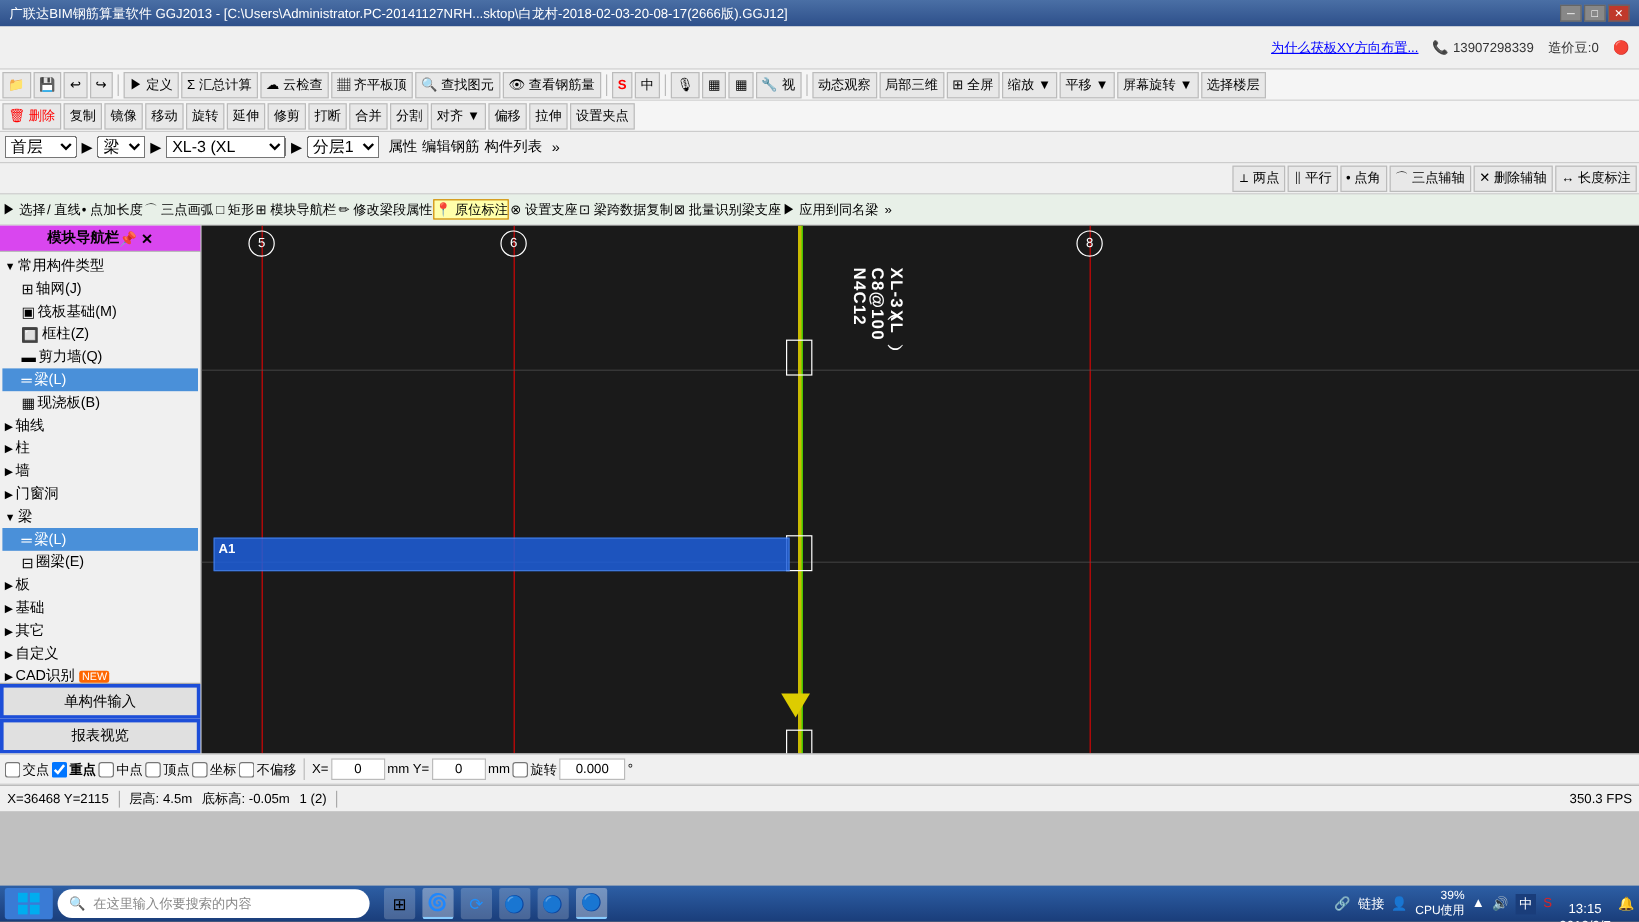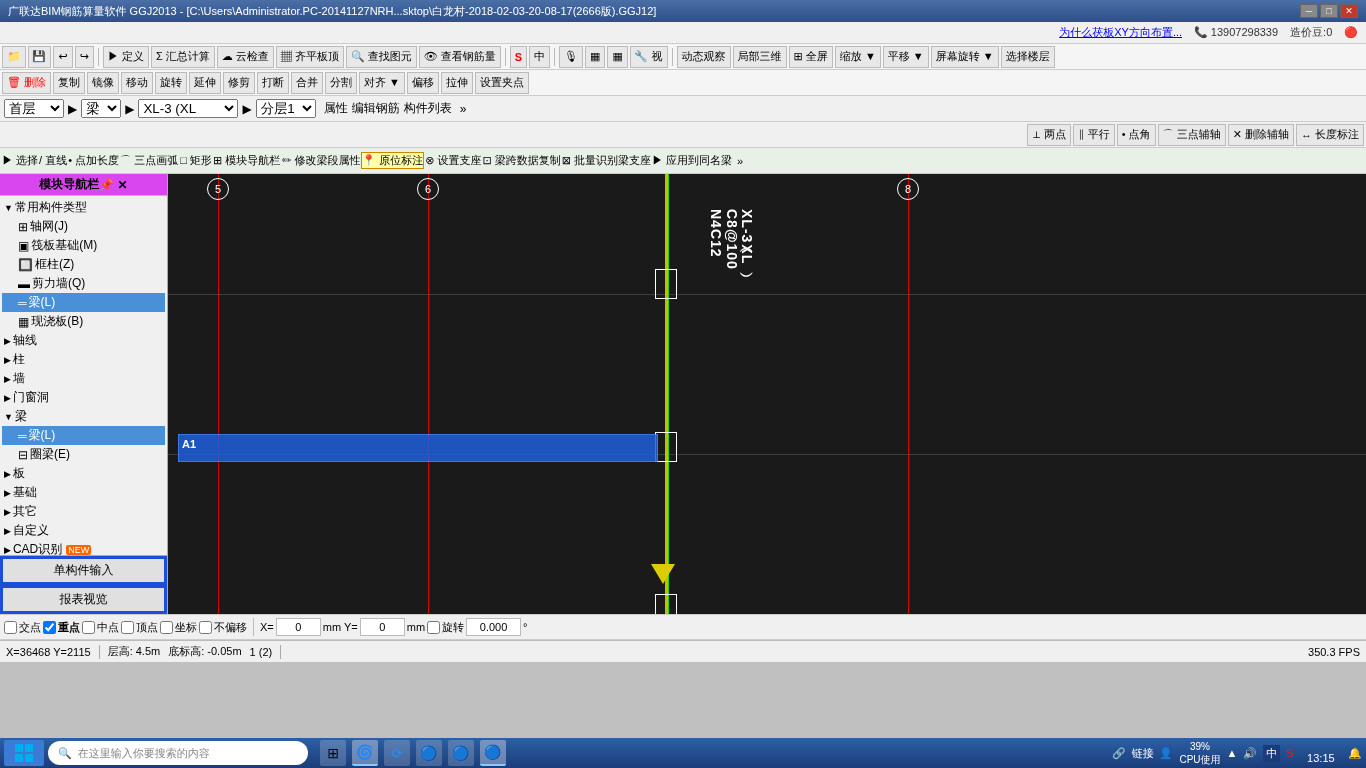--- a/index.html
+++ b/index.html
@@ -121,21 +121,21 @@
 
 <div id="titlebar">
   <span style="font-size:11px; overflow:hidden; white-space:nowrap; max-width:900px;">广联达BIM钢筋算量软件 GGJ2013 - [C:\Users\Administrator.PC-20141127NRH...sktop\白龙村-2018-02-03-20-08-17(2666版).GGJ12]</span>
   <div style="display:flex;gap:2px;">
     <div class="win-btn">─</div>
     <div class="win-btn">□</div>
     <div class="win-btn close">✕</div>
   </div>
 </div>
 
-<div style="width:100%;height:22px;background:#f0f0f0;border-bottom:1px solid #ccc;display:flex;align-items:center;justify-content:flex-end;padding:0 8px;font-size:11px;gap:12px;">
+<div style="width:100%;height:36px;background:#f0f0f0;border-bottom:1px solid #ccc;display:flex;align-items:center;justify-content:flex-end;padding:0 8px;font-size:11px;gap:12px;">
   <span style="color:blue;text-decoration:underline;cursor:pointer;">为什么茯板XY方向布置...</span>
   <span style="color:#333;">📞 <span>13907298339</span></span>
   <span style="color:#333;">造价豆:0</span>
   <span>🔴</span>
 </div>
 
 <div class="toolbar-row">
   <div class="tb-btn">📁</div>
   <div class="tb-btn">💾</div>
   <div class="tb-btn">↩</div>
@@ -408,21 +408,21 @@
     <div class="task-icon active-app" style="color:#1e90ff;">🌀</div>
     <div class="task-icon" style="color:#1e90ff;">⟳</div>
     <div class="task-icon" style="color:#1e90ff;">🔵</div>
     <div class="task-icon" style="color:#1e90ff;">🔵</div>
     <div class="task-icon active-app" style="color:#00aaff; border-bottom:2px solid #88ccff;">🔵</div>
   </div>
   <div class="sys-tray">
     <span style="cursor:pointer;">🔗</span>
     <span>链接</span>
     <span style="cursor:pointer;">👤</span>
-    <div style="font-size:10px;text-align:center;line-height:1.3;">
+    <div style="font-size:10px;text-align:right;line-height:1.3;">
       <div>39%</div>
       <div>CPU使用</div>
     </div>
     <span style="cursor:pointer;">▲</span>
     <span style="cursor:pointer;">🔊</span>
     <span style="cursor:pointer;background:#1a3d7a;padding:1px 3px;">中</span>
     <span style="color:#dd2222;cursor:pointer;">S</span>
     <div class="time-area" style="cursor:pointer;">
       <div>13:15</div>
       <div>2018/9/7</div>

